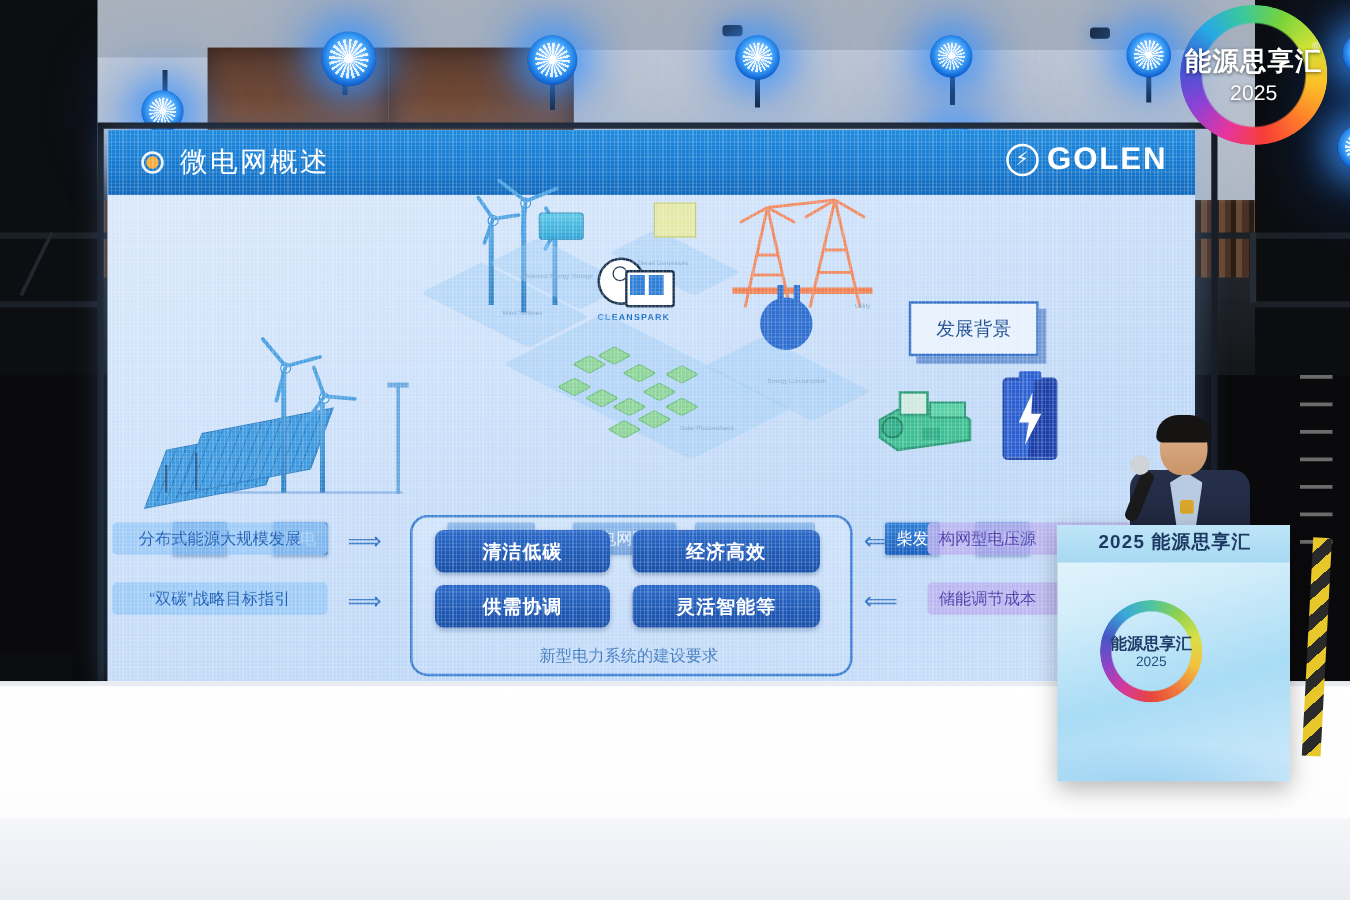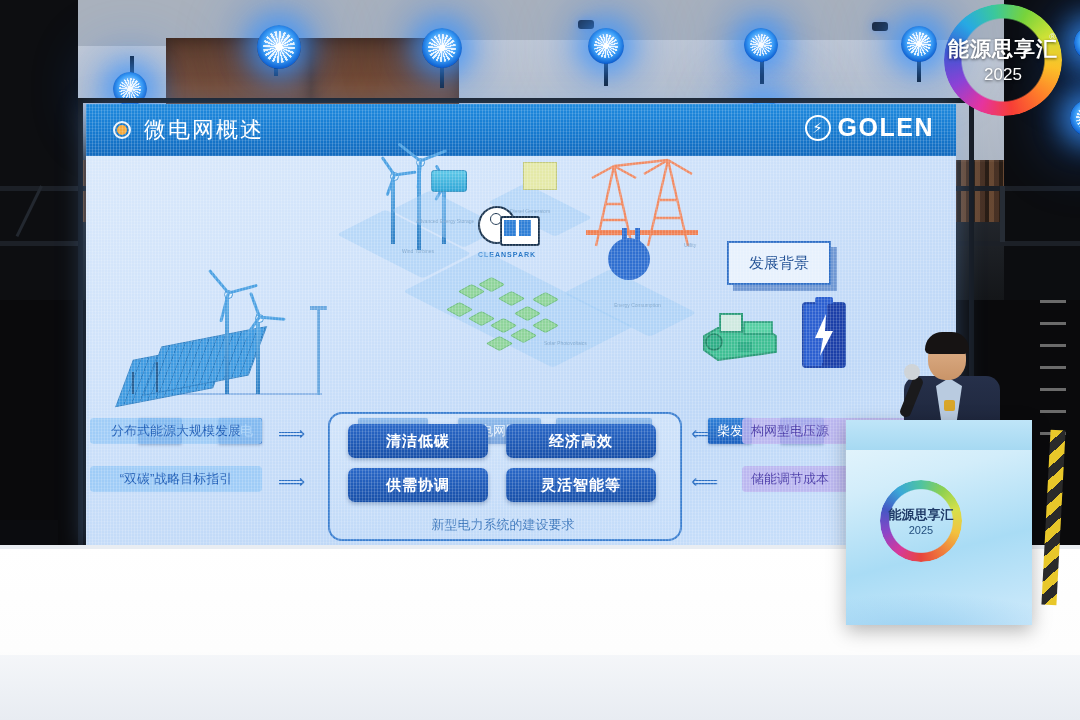--- a/index.html
+++ b/index.html
@@ -404,20 +404,21 @@
     <div class="sp-shirt"></div>
     <div class="sp-head"></div>
     <div class="sp-hair"></div>
     <div class="sp-tiebar"></div>
     <div class="mic"></div>
     <div class="mic-head"></div>
   </div>
 
   <div class="podium"></div>
   <div class="podium-top"></div>
+  <div class="podium-topword">2025 能源思享汇</div>
   <div class="podium-wave"></div>
   <div class="podium-logo">
     <div class="rainbow-ring"></div>
     <div class="ring-inner">
       <span class="ring-t1">能源思享汇</span>
       <span class="ring-t2">2025</span>
     </div>
   </div>
 
   <div class="hazard"></div>

